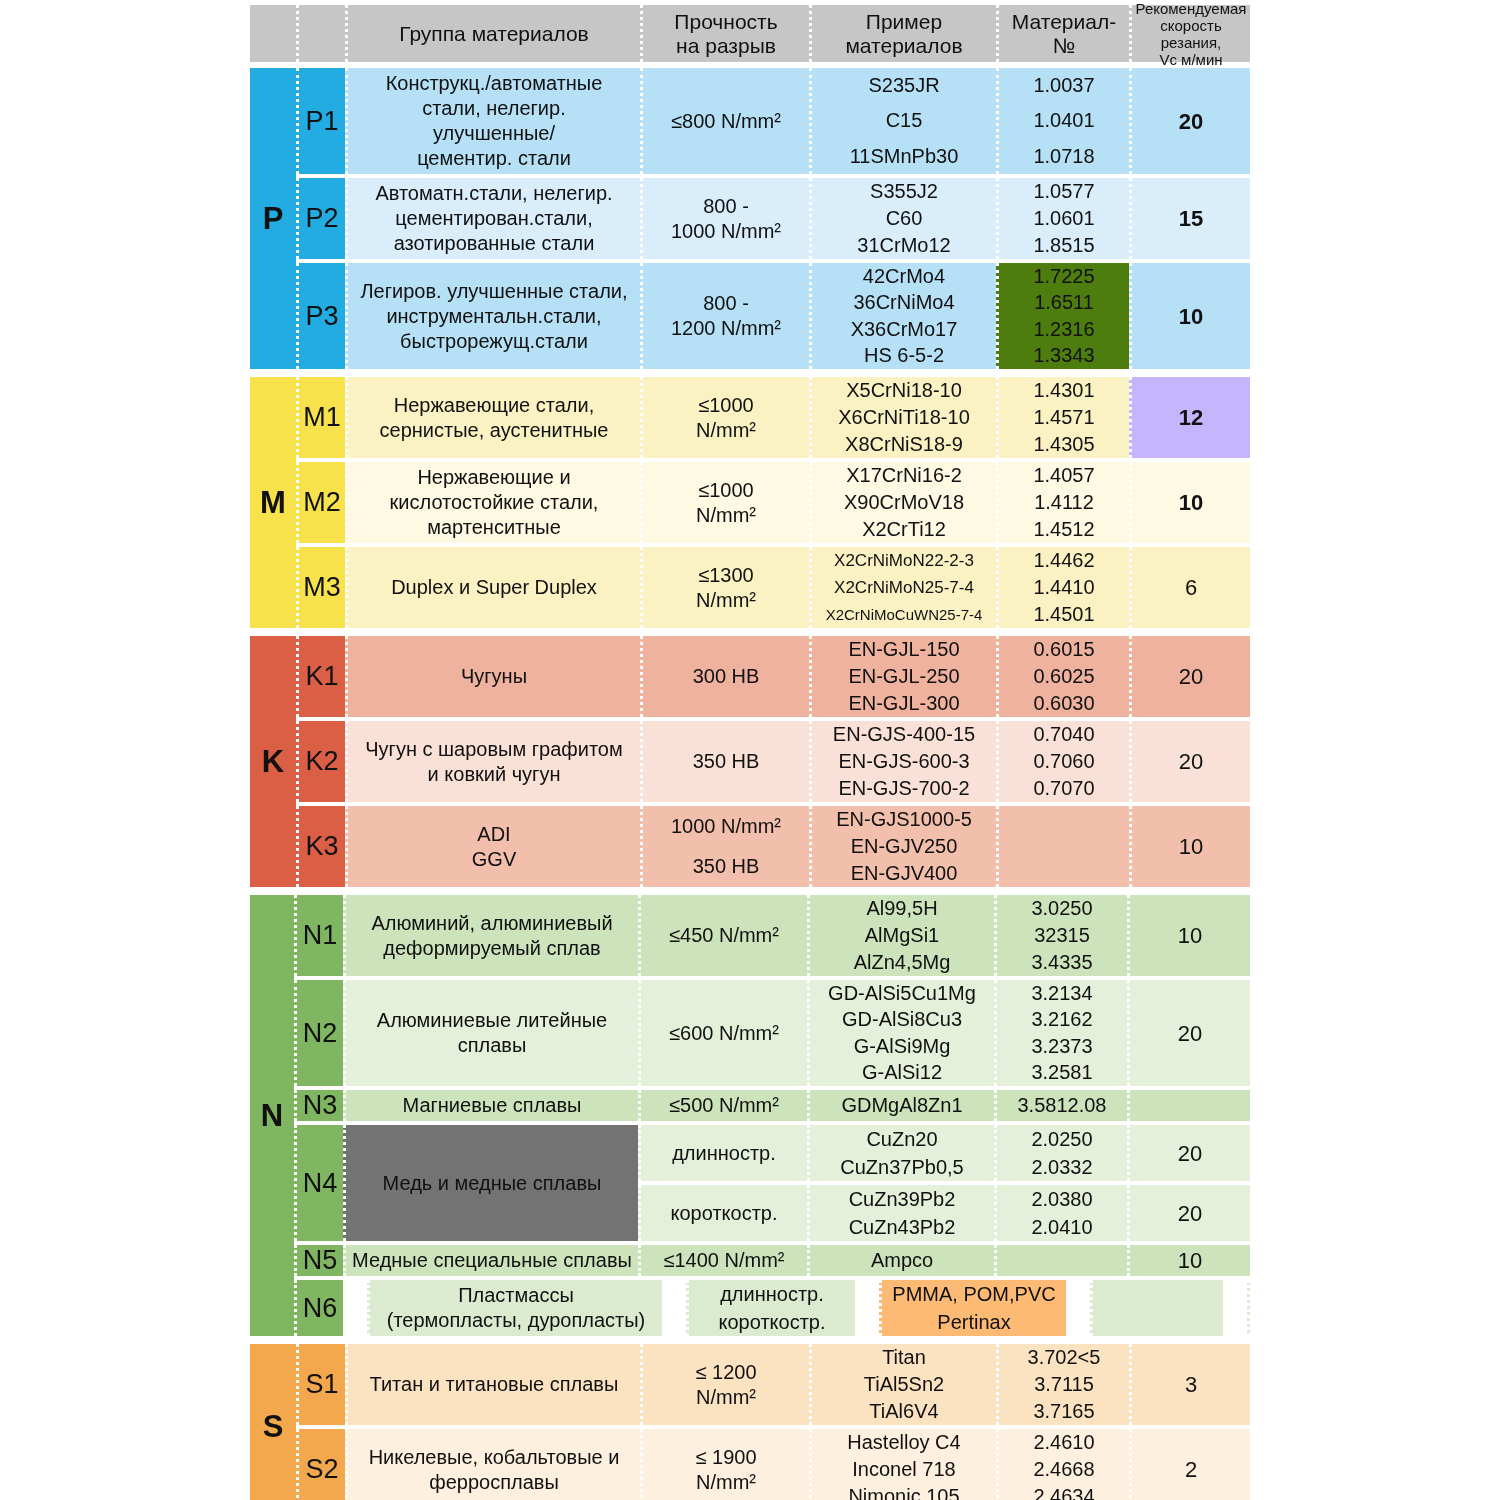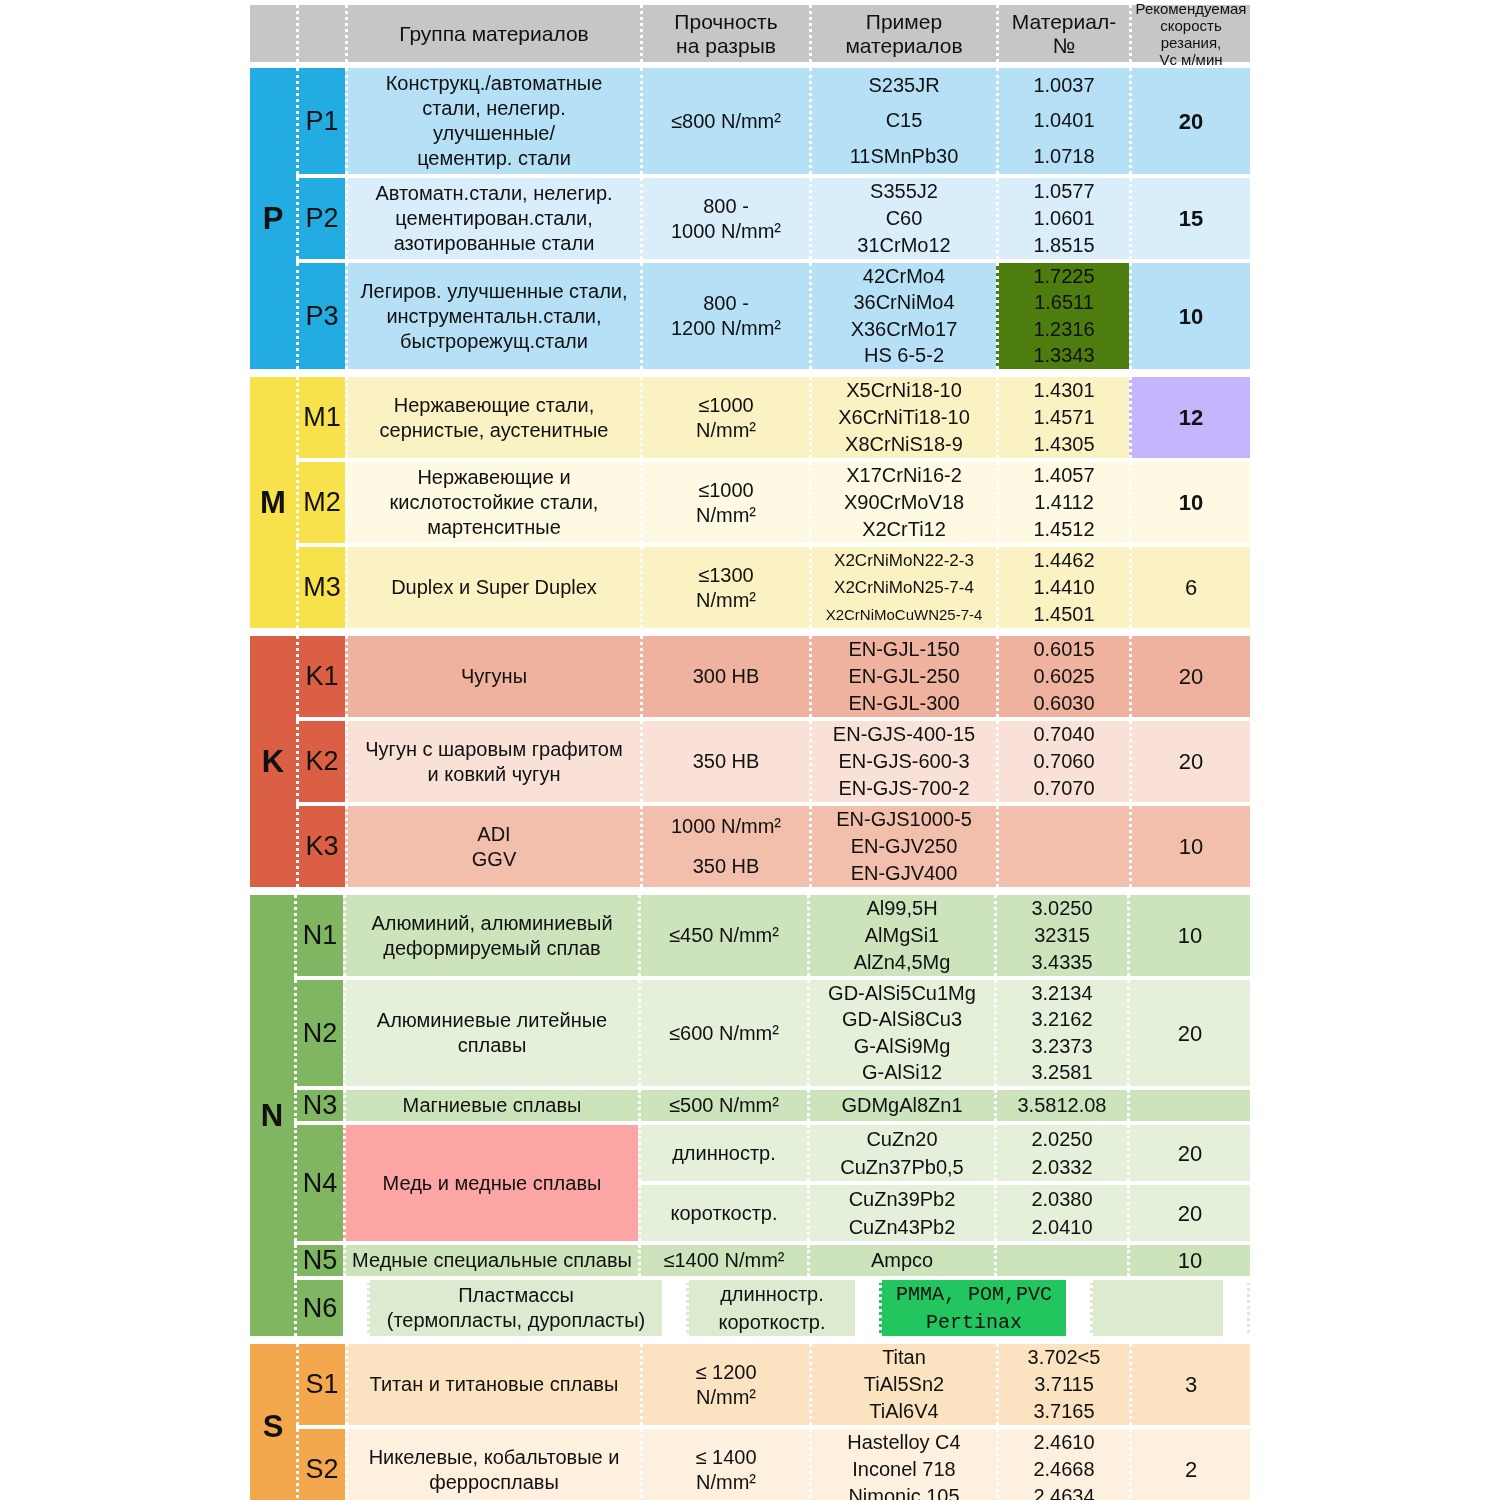--- a/index.html
+++ b/index.html
@@ -341,21 +341,21 @@
             <div class="cell examples" style="background: rgb(204, 227, 187);">
               <div class="line">GDMgAl8Zn1</div>
             </div>
             <div class="cell material" style="background: rgb(204, 227, 187);">
               <div class="line">3.5812.08</div>
             </div>
             <div class="cell speed" style="background: rgb(204, 227, 187);"></div>
           </div>
           <div class="row">
             <div class="sub" style="background: rgb(128, 181, 97);">N4</div>
-            <div class="cell group" style="background: #fca5a5;">
+            <div class="cell group" style="background: #737373;">
               <div class="line">Медь и медные сплавы</div>
             </div>
             <div class="subrows">
               <div class="subrow" style="min-height: 56px;">
                 <div class="cell strength" style="background: rgb(228, 240, 218);">
                   <div class="line">длинностр.</div>
                 </div>
                 <div class="cell examples" style="background: rgb(228, 240, 218);">
                   <div class="line">CuZn20</div>
                   <div class="line">CuZn37Pb0,5</div>
@@ -399,21 +399,21 @@
           <div class="row" style="min-height: 56px; gap: 24px;">
             <div class="sub" style="background: rgb(128, 181, 97);">N6</div>
             <div class="cell group" style="background: rgb(220, 235, 208);">
               <div class="line">Пластмассы</div>
               <div class="line">(термопласты, дуропласты)</div>
             </div>
             <div class="cell strength spread" style="background: rgb(220, 235, 208);">
               <div class="line">длинностр.</div>
               <div class="line">короткостр.</div>
             </div>
-            <div class="cell examples" style="background: #22c55e; font-family: Liberation Mono, monospace;">
+            <div class="cell examples" style="background: #fdba74;">
               <div class="line">PMMA, POM,PVC</div>
               <div class="line">Pertinax</div>
             </div>
             <div class="cell material" style="background: rgb(220, 235, 208);"></div>
             <div class="cell speed" style="background: rgb(220, 235, 208);"></div>
           </div>
         </div>
       </div>
       <div class="section">
         <div class="letter" style="background: rgb(244, 168, 77);">S</div>
@@ -439,21 +439,21 @@
             </div>
             <div class="cell speed" style="background: rgb(251, 227, 193);">3</div>
           </div>
           <div class="row" style="min-height: 81px;">
             <div class="sub" style="background: rgb(244, 168, 77);">S2</div>
             <div class="cell group" style="background: rgb(253, 240, 222);">
               <div class="line">Никелевые, кобальтовые и</div>
               <div class="line">ферросплавы</div>
             </div>
             <div class="cell strength" style="background: rgb(253, 240, 222);">
-              <div class="line">≤ 1400</div>
+              <div class="line">≤ 1900</div>
               <div class="line">N/mm²</div>
             </div>
             <div class="cell examples" style="background: rgb(253, 240, 222);">
               <div class="line">Hastelloy C4</div>
               <div class="line">Inconel 718</div>
               <div class="line">Nimonic 105</div>
             </div>
             <div class="cell material" style="background: rgb(253, 240, 222);">
               <div class="line">2.4610</div>
               <div class="line">2.4668</div>

